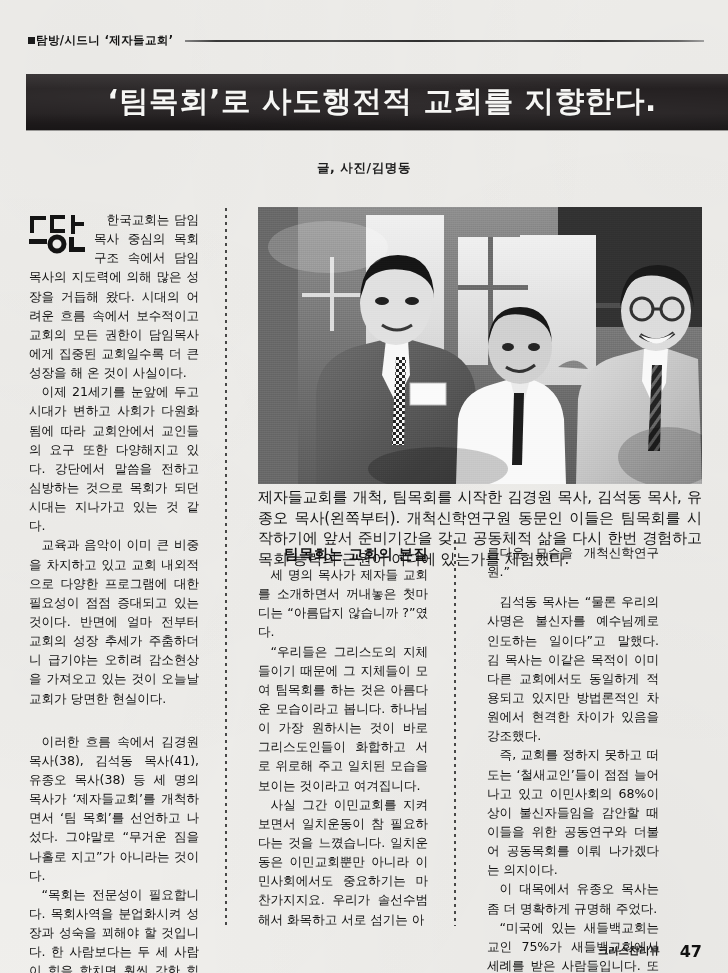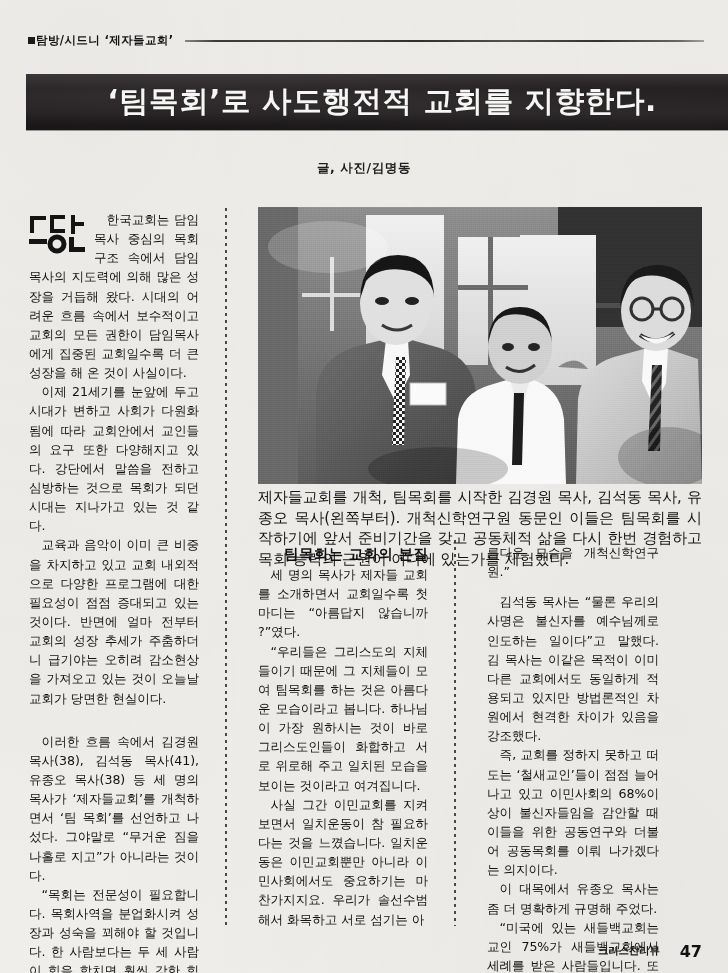--- a/index.html
+++ b/index.html
@@ -354,21 +354,21 @@
     <p>한국교회는 담임목사 중심의 목회구조 속에서 담임목사의 지도력에 의해 많은 성장을 거듭해 왔다. 시대의 어려운 흐름 속에서 보수적이고 교회의 모든 권한이 담임목사에게 집중된 교회일수록 더 큰 성장을 해 온 것이 사실이다.</p>
     <p>이제 21세기를 눈앞에 두고 시대가 변하고 사회가 다원화됨에 따라 교회안에서 교인들의 요구 또한 다양해지고 있다. 강단에서 말씀을 전하고 심방하는 것으로 목회가 되던 시대는 지나가고 있는 것 같다.</p>
     <p>교육과 음악이 이미 큰 비중을 차지하고 있고 교회 내외적으로 다양한 프로그램에 대한 필요성이 점점 증대되고 있는 것이다. 반면에 얼마 전부터 교회의 성장 추세가 주춤하더니 급기야는 오히려 감소현상을 가져오고 있는 것이 오늘날 교회가 당면한 현실이다.</p>
     <p style="margin-top:24px">이러한 흐름 속에서 김경원 목사(38), 김석동 목사(41), 유종오 목사(38) 등 세 명의 목사가 ‘제자들교회’를 개척하면서 ‘팀 목회’를 선언하고 나섰다. 그야말로 “무거운 짐을 나홀로 지고”가 아니라는 것이다.</p>
     <p>“목회는 전문성이 필요합니다. 목회사역을 분업화시켜 성장과 성숙을 꾀해야 할 것입니다. 한 사람보다는 두 세 사람이 힘을 합치면 훨씬 강한 힘을 발휘하게 되지요.”</p>
 
   </div>
 
   <div class="col" id="col2">
     <p class="subhead">팀목회는 교회의 본질</p>
-    <p>세 명의 목사가 제자들 교회를 소개하면서 교회일수록 첫마디는 “아름답지 않습니까 ?”였다.</p>
+    <p>세 명의 목사가 제자들 교회를 소개하면서 꺼내놓은 첫마디는 “아름답지 않습니까 ?”였다.</p>
     <p>“우리들은 그리스도의 지체들이기 때문에 그 지체들이 모여 팀목회를 하는 것은 아름다운 모습이라고 봅니다. 하나님이 가장 원하시는 것이 바로 그리스도인들이 화합하고 서로 위로해 주고 일치된 모습을 보이는 것이라고 여겨집니다.</p>
     <p>사실 그간 이민교회를 지켜보면서 일치운동이 참 필요하다는 것을 느꼈습니다. 일치운동은 이민교회뿐만 아니라 이민사회에서도 중요하기는 마찬가지지요. 우리가 솔선수범해서 화목하고 서로 섬기는 아</p>
   </div>
 
   <div class="col" id="col3">
     <p class="noindent">름다운 모습을 개척신학연구원.”</p>
     <p style="margin-top:11px">김석동 목사는 “물론 우리의 사명은 불신자를 예수님께로 인도하는 일이다”고 말했다. 김 목사는 이같은 목적이 이미 다른 교회에서도 동일하게 적용되고 있지만 방법론적인 차원에서 현격한 차이가 있음을 강조했다.</p>
     <p>즉, 교회를 정하지 못하고 떠도는 ‘철새교인’들이 점점 늘어나고 있고 이민사회의 68%이상이 불신자들임을 감안할 때 이들을 위한 공동연구와 더불어 공동목회를 이뤄 나가겠다는 의지이다.</p>
     <p>이 대목에서 유종오 목사는 좀 더 명확하게 규명해 주었다.</p>
     <p>“미국에 있는 새들백교회는 교인 75%가 새들백교회에서 세례를 받은 사람들입니다. 또 한 교회가 탄생했구나 하고 의아심을 갖는 분도 계실 것이지만 저희들은 불신자 전도에 더욱 힘쓸 것입니다.</p>

